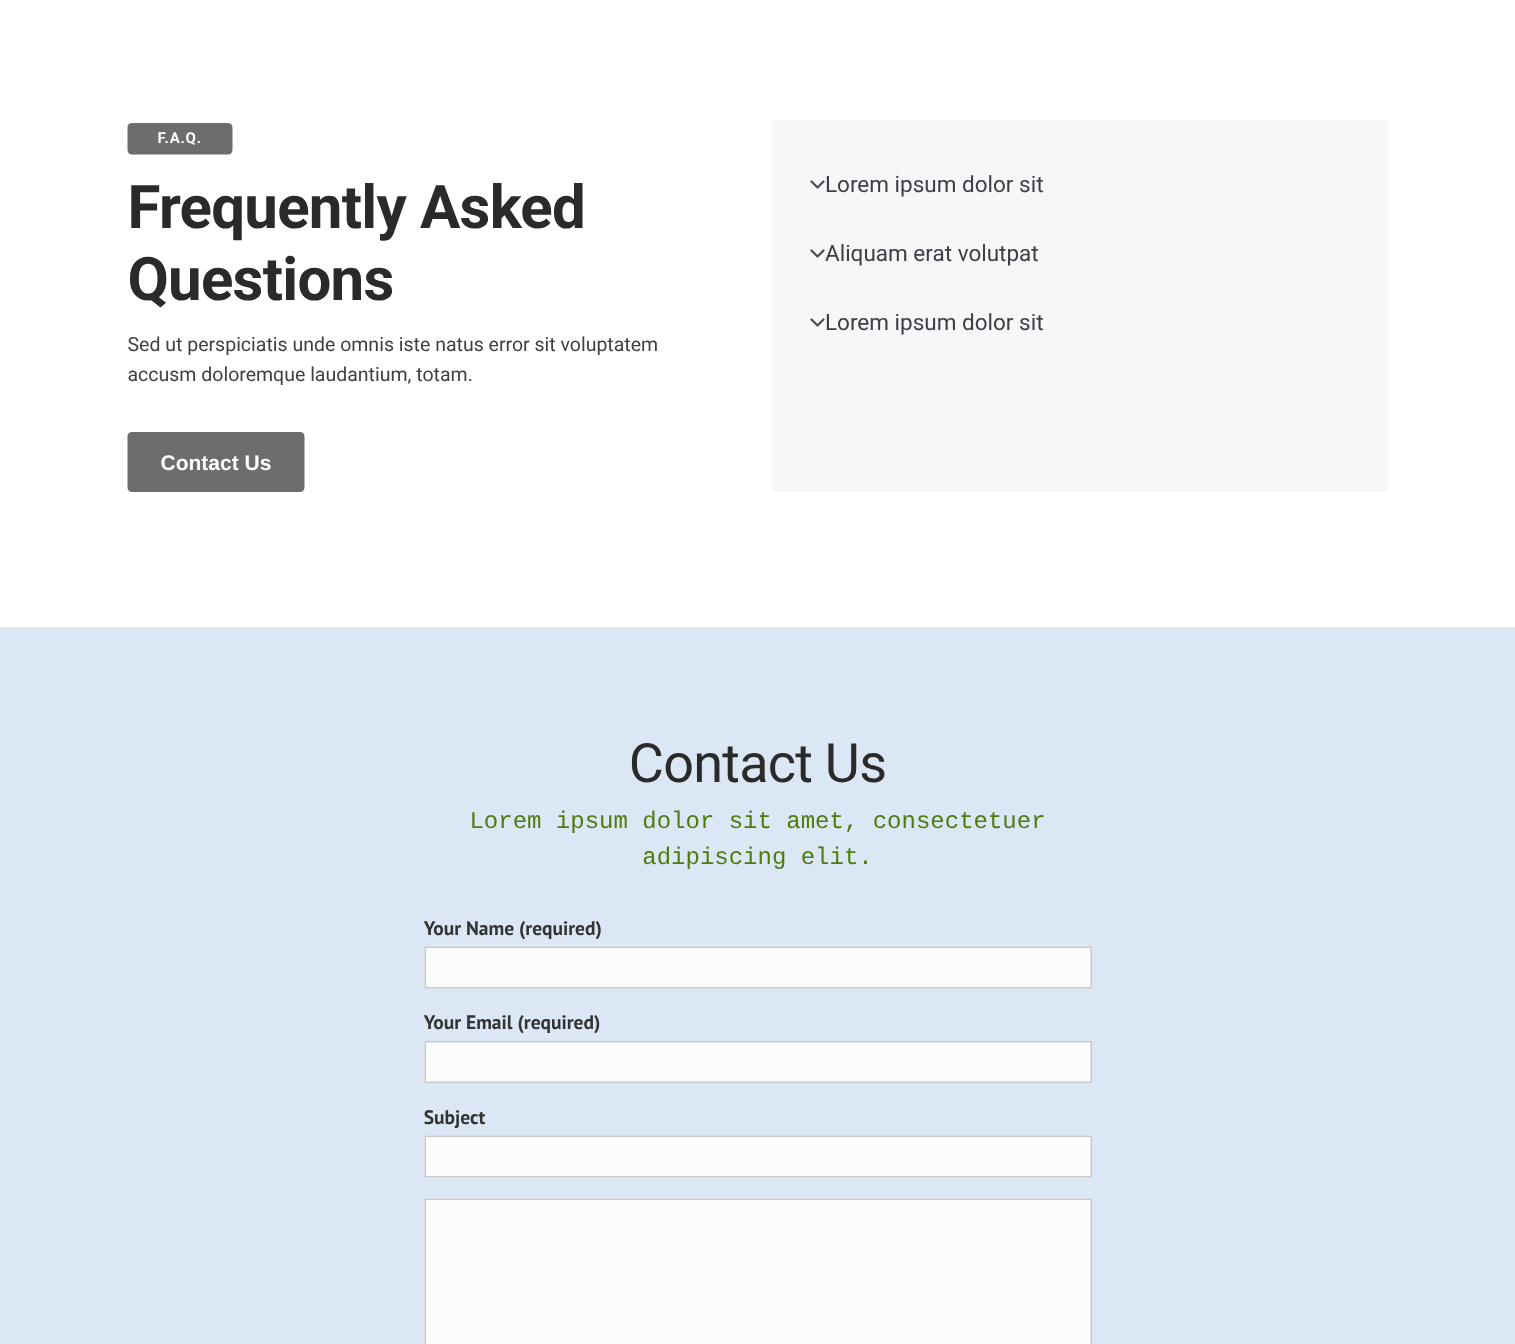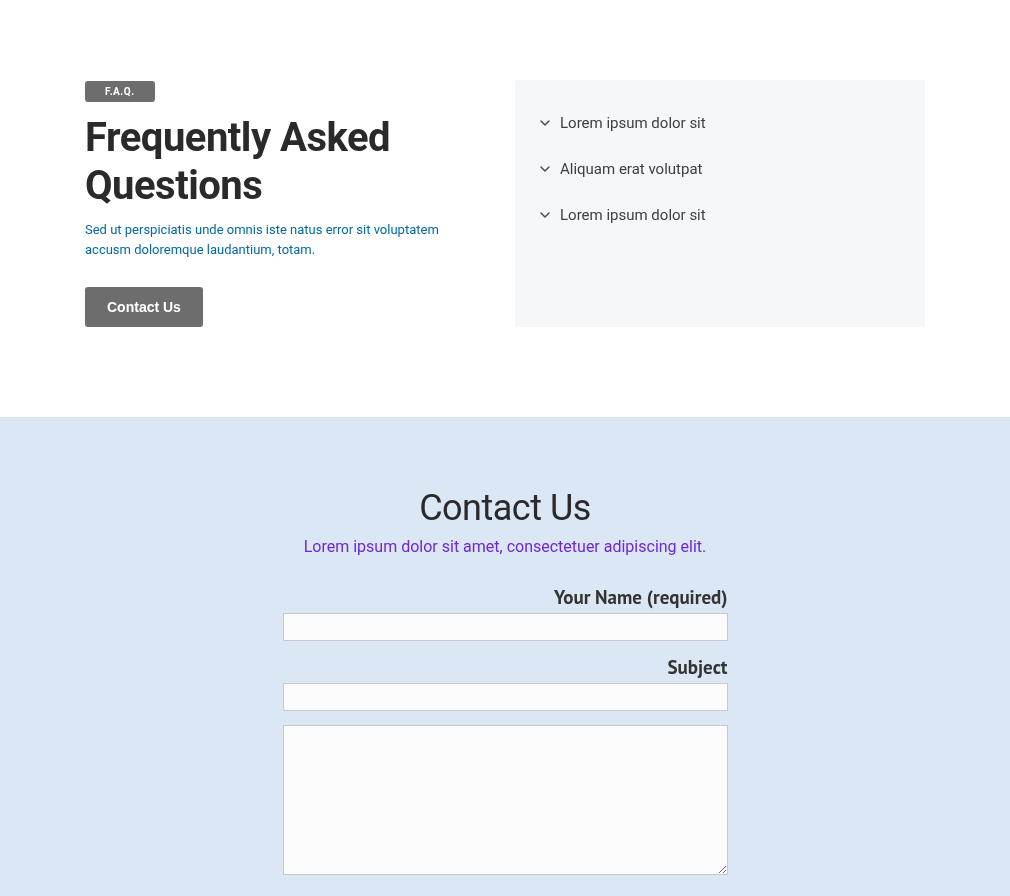--- a/index.html
+++ b/index.html
@@ -31,21 +31,21 @@
   .faq-title {
     font-size: 40px;
     font-weight: 700;
     line-height: 1.2;
     color: #2a2a2a;
     margin-bottom: 10px;
     letter-spacing: -0.5px;
   }
   .faq-subtitle {
     font-size: 13px;
-    color: #0369a1;
+    color: #404040;
     line-height: 1.5;
     margin-bottom: 28px;
   }
   .contact-btn {
     display: inline-block;
     background: #6d6d6d;
     color: #fff;
     font-size: 14px;
     font-weight: 700;
     padding: 12px 22px;
@@ -56,21 +56,20 @@
   .faq-right {
     flex: 1;
     background: #f6f7f9;
     padding: 20px 25px;
     border-radius: 2px;
   }
   .accordion-item {
     padding: 14px 0;
     display: flex;
     align-items: center;
-    gap: 10px;
     cursor: pointer;
   }
   .chevron {
     width: 10px;
     height: 10px;
     color: #4a4f55;
     flex-shrink: 0;
   }
   .chevron svg { display: block; }
   .accordion-label {
@@ -90,33 +89,33 @@
     font-size: 36px;
     font-weight: 400;
     text-align: center;
     color: #2a2a2a;
     letter-spacing: -0.5px;
     margin-bottom: 6px;
   }
   .contact-sub {
     font-size: 16px;
     text-align: center;
-    color: #6d28d9;
+    color: #4d7c0f;
     line-height: 1.5;
     margin-bottom: 26px;
+    font-family: Liberation Mono, monospace;
   }
   .form-group { margin-bottom: 14px; }
   .form-label {
     display: block;
-    font-size: 19px;
+    font-size: 13px;
     font-weight: 700;
     color: #333;
     margin-bottom: 4px;
     font-family: "PT Sans", Arial, sans-serif;
-    text-align: right;
   }
   .form-input {
     width: 100%;
     height: 28px;
     border: 1px solid #c9c9c9;
     background: #fcfcfc;
     padding: 4px 8px;
     font-size: 13px;
   }
   .form-textarea {
@@ -170,20 +169,24 @@
 <section class="contact-section">
   <div class="contact-inner">
     <h2 class="contact-title">Contact Us</h2>
     <p class="contact-sub">Lorem ipsum dolor sit amet, consectetuer adipiscing elit.</p>
 
     <div class="form-group">
       <label class="form-label">Your Name (required)</label>
       <input class="form-input" type="text" style="">
     </div>
 
+    <div class="form-group">
+      <label class="form-label">Your Email (required)</label>
+      <input class="form-input" type="email" style="">
+    </div>
 
     <div class="form-group">
       <label class="form-label">Subject</label>
       <input class="form-input" type="text" style="">
     </div>
 
     <div class="form-group">
       <textarea class="form-textarea" style=""></textarea>
     </div>
   </div>

